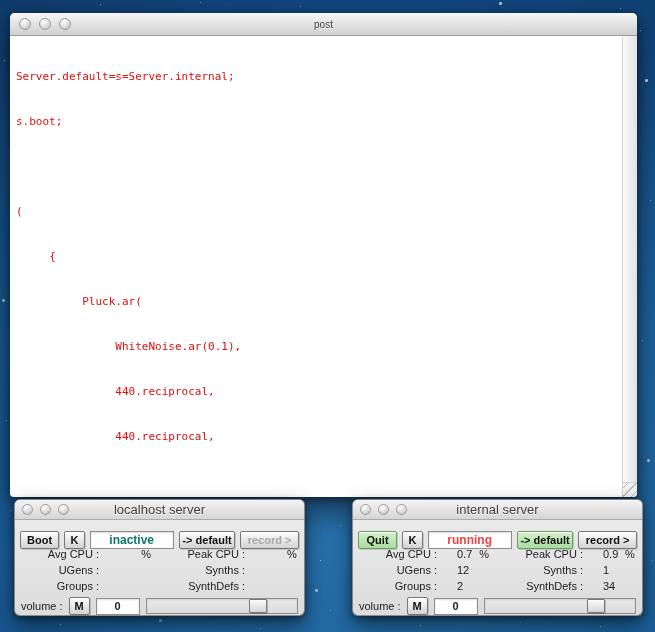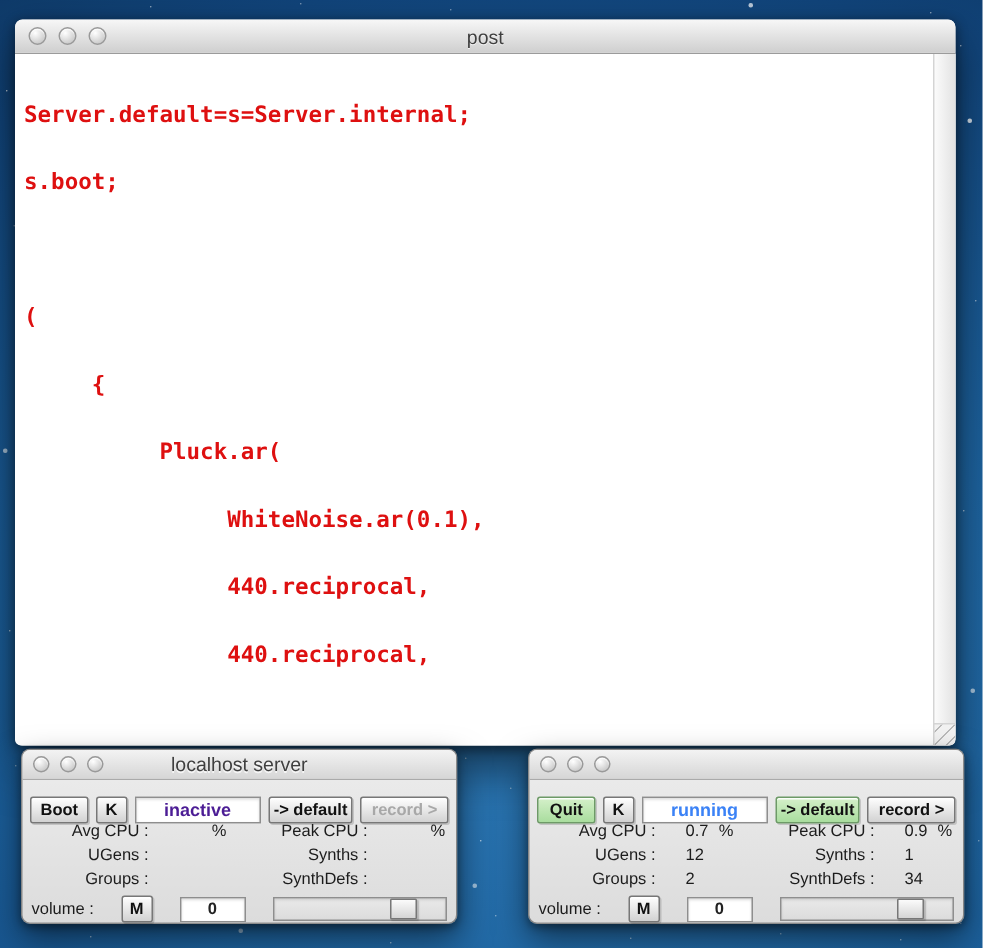--- a/index.html
+++ b/index.html
@@ -52,28 +52,28 @@
     color: #3f3f3f; text-shadow: 0 1px 0 rgba(255,255,255,.7);
   }
 
   
   .post-window {
     position: absolute; left: 10px; top: 13px; width: 627px; height: 484px;
     z-index: 2; border-radius: 5px;
     box-shadow: 0 14px 30px rgba(0,0,0,.55), 0 2px 8px rgba(0,0,0,.45);
     background: #fff;
   }
-  .post-window .titlebar { height: 23px; font-size: 13px; }
+  .post-window .titlebar { height: 23px; font-size: 10px; }
   .pw-body { position: relative; width: 100%; height: 461px; background: #fff;
     border-radius: 0 0 4px 4px; overflow: hidden; }
   .code-area {
     position: absolute; left: 0; top: 0; right: 15px; bottom: 0;
     padding: 3px 0 0 6px;
     font-family: "DejaVu Sans Mono", monospace;
-    font-size: 15px; font-weight: bold; line-height: 15px;
+    font-size: 11px; font-weight: normal; line-height: 15px;
     color: #de1010;
     white-space: pre; tab-size: 5;
   }
   .code-line { min-height: 15px; }
   .pw-scrollbar {
     position: absolute; right: 0; top: 0; bottom: 15px; width: 15px;
     background: linear-gradient(to right, #fbfbfb, #ececec 60%, #e2e2e2);
     border-left: 1px solid #d4d4d4;
   }
   .pw-resize {
@@ -113,36 +113,36 @@
   }
   .mac-btn.green { background: linear-gradient(#d5f0ca, #a9dd9e); border-color: #6d9a67; }
   .mac-btn.disabled { color: #a8a8a8; }
   .btn-power { width: 40px; }
   .btn-k { width: 21px; }
   .btn-default { width: 58px; }
   .btn-record { width: 60px; }
   .status-box {
     width: 86px; height: 18px; background: #fff;
     border: 1px solid #8e8e8e; box-shadow: inset 0 1px 2px rgba(0,0,0,.15);
-    font-size: 12px; font-weight: bold; color: #4c1d95;
+    font-size: 12px; font-weight: bold; color: #0f766e;
     display: flex; align-items: center; justify-content: center;
   }
-  .status-box.running { color: #3b82f6; }
+  .status-box.running { color: #ef4444; }
 
   .sw-stats { padding-top: 3px; }
   .stat-row { display: flex; height: 16px; font-size: 11px; color: #1c1c1c; }
   .stat-cell { display: flex; align-items: center; }
   .stat-cell.left { width: 146px; }
   .stat-cell.right { width: 143px; }
   .s-lbl { flex: 0 0 84px; text-align: right; }
   .s-val { margin-left: 20px; min-width: 22px; text-align: left; }
   .s-unit { margin-left: auto; padding-right: 10px; }
 
   .sw-volume {
-    display: flex; align-items: center; gap: 18px;
+    display: flex; align-items: center; gap: 6px;
     padding: 3px 6px 0 6px;
   }
   .vol-label { font-size: 11px; color: #1c1c1c; }
   .btn-mute { width: 21px; }
   .num-box {
     width: 44px; height: 17px; background: #fff;
     border: 1px solid #8e8e8e; box-shadow: inset 0 1px 2px rgba(0,0,0,.15);
     font-size: 11px; font-weight: bold; color: #222;
     display: flex; align-items: center; justify-content: center;
   }
@@ -255,20 +255,21 @@
   </div>
 </div>
 
 <div class="server-window internal">
   <div class="titlebar">
     <div class="lights">
       <span class="light"></span>
       <span class="light"></span>
       <span class="light"></span>
     </div>
+    <span class="win-title">internal server</span>
   </div>
   <div class="sw-buttons">
     <button class="mac-btn btn-power green">Quit</button>
     <button class="mac-btn btn-k">K</button>
     <div class="status-box running">running</div>
     <button class="mac-btn btn-default green">-&gt; default</button>
     <button class="mac-btn btn-record">record &gt;</button>
   </div>
   <div class="sw-stats">
     <div class="stat-row">

